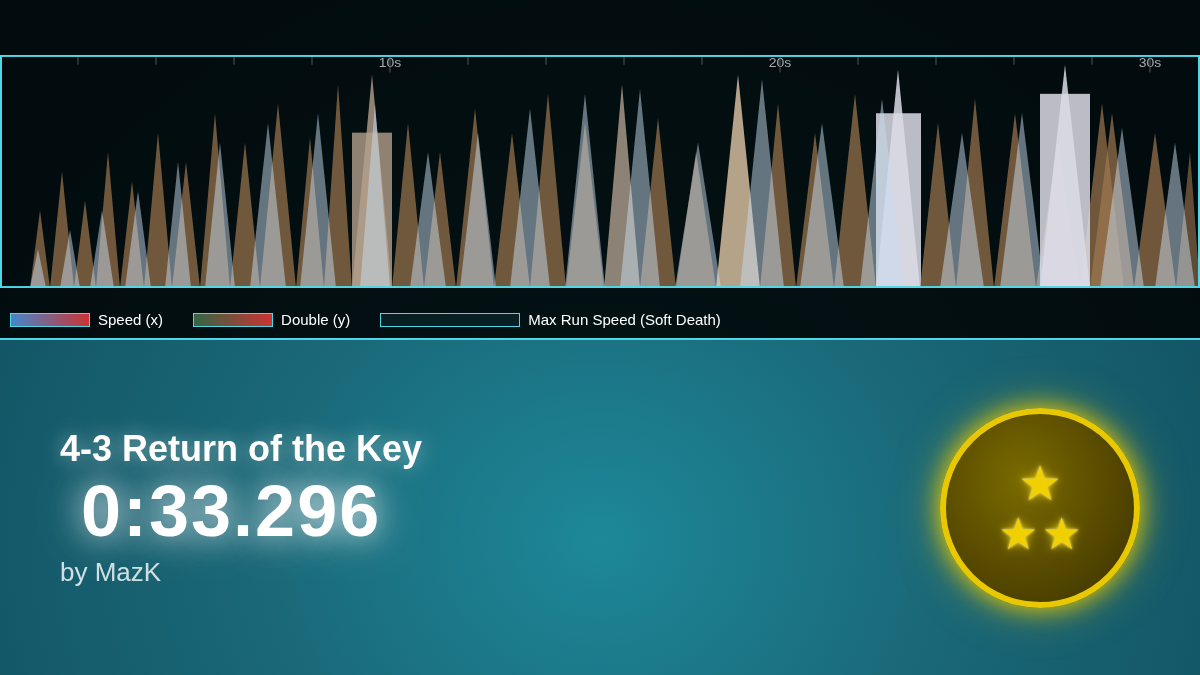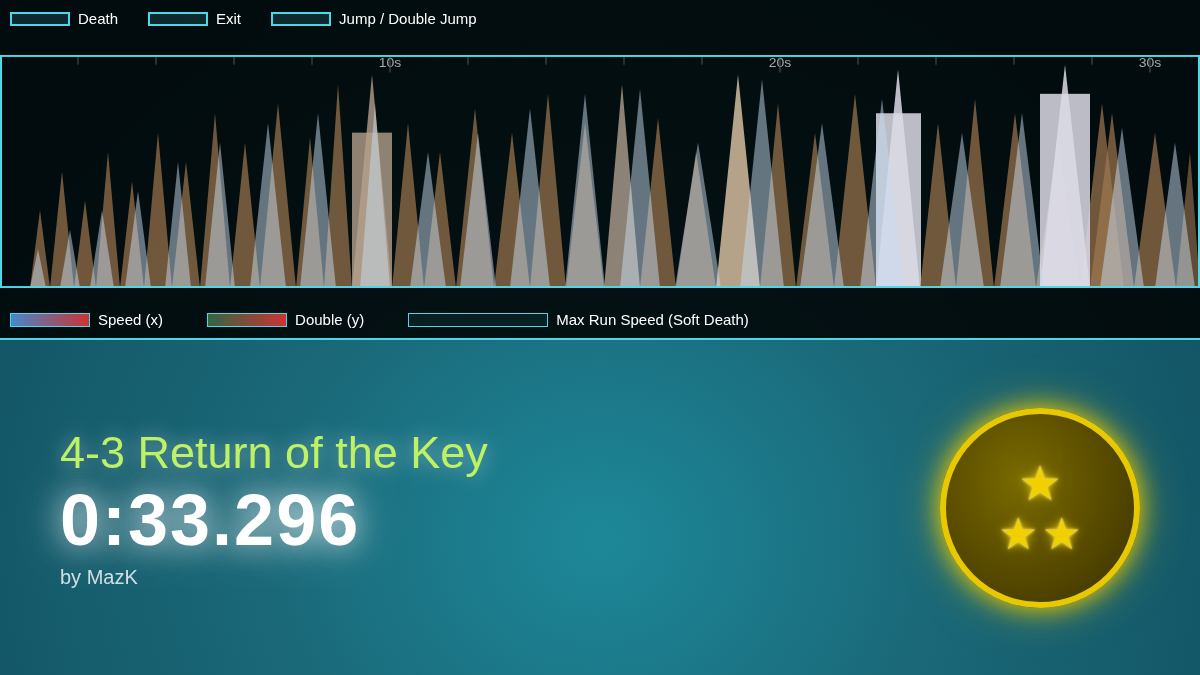--- a/index.html
+++ b/index.html
@@ -69,21 +69,21 @@
     }
 
     
     .legend-bottom {
       position: absolute;
       bottom: 10px;
       left: 10px;
       right: 10px;
       display: flex;
       align-items: center;
-      gap: 44px;
+      gap: 30px;
       z-index: 10;
     }
 
     .legend-gradient {
       width: 80px;
       height: 14px;
       border: 1px solid #4dd8e8;
     }
 
     .legend-flat {
@@ -106,38 +106,39 @@
 
     .text-block {
       flex: 1;
       padding: 20px 60px;
       display: flex;
       flex-direction: column;
       gap: 5px;
     }
 
     .level-name {
-      color: #bef264;
-      font-size: 45px;
-      font-weight: normal;
+      color: #ffffff;
+      font-size: 36px;
+      font-weight: bold;
       text-shadow: 0 0 20px rgba(255,255,255,0.5);
     }
 
     .timer {
       color: white;
       font-size: 72px;
       font-weight: 900;
       text-shadow: 0 0 30px rgba(255,255,255,0.8), 0 0 60px rgba(255,255,255,0.4);
       letter-spacing: 2px;
       line-height: 1;
+      margin-left: 21px;
     }
 
     .author {
       color: rgba(255,255,255,0.8);
-      font-size: 20px;
+      font-size: 26px;
       margin-top: 5px;
     }
 
     
     .stars-badge {
       width: 200px;
       height: 200px;
       margin-right: 60px;
       position: relative;
       flex-shrink: 0;
@@ -183,34 +184,20 @@
       height: 100%;
     }
   </style>
 </head>
 <body>
 
 <div class="bg"></div>
 
 <div class="chart-container">
 
-  <div class="legend-top">
-    <div class="legend-item">
-      <div class="legend-box"></div>
-      <span>Death</span>
-    </div>
-    <div class="legend-item">
-      <div class="legend-box"></div>
-      <span>Exit</span>
-    </div>
-    <div class="legend-item">
-      <div class="legend-box"></div>
-      <span>Jump / Double Jump</span>
-    </div>
-  </div>
 
   <div class="chart-canvas">
     <svg class="chart-svg" viewBox="0 0 1200 240" preserveAspectRatio="none" xmlns="http://www.w3.org/2000/svg">
 
       <text x="390" y="12" fill="#aaa" font-size="14" text-anchor="middle">10s</text>
       <text x="780" y="12" fill="#aaa" font-size="14" text-anchor="middle">20s</text>
       <text x="1150" y="12" fill="#aaa" font-size="14" text-anchor="middle">30s</text>
 
       <g stroke="#555" stroke-width="1">
 

